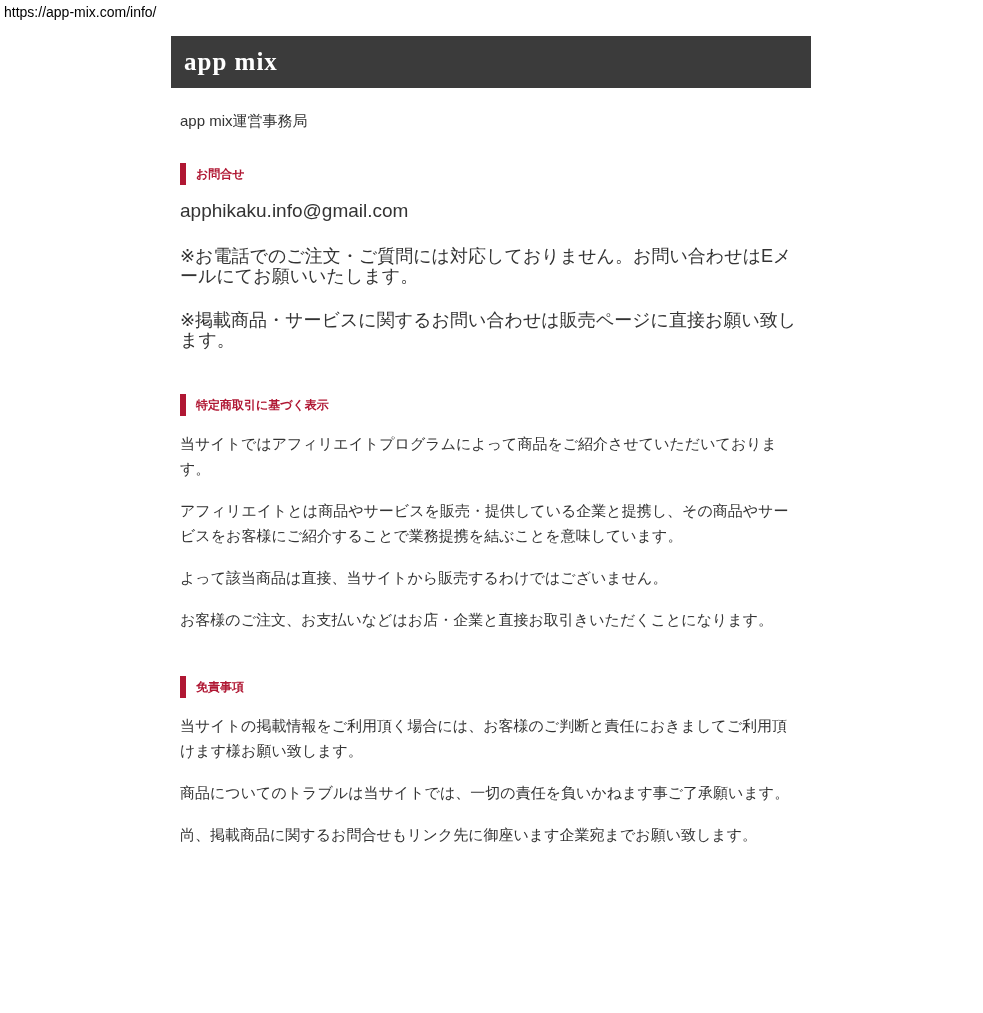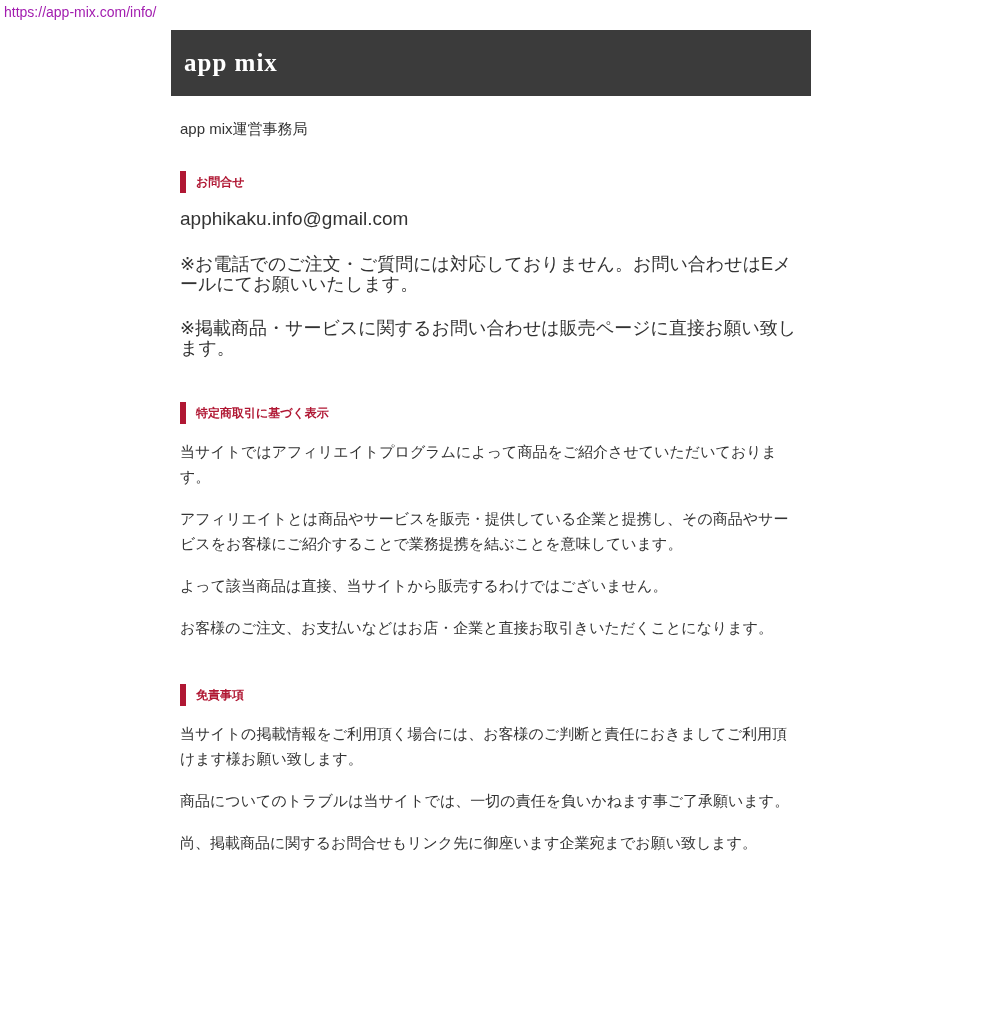--- a/index.html
+++ b/index.html
@@ -12,31 +12,31 @@
   html,body{margin:0;padding:0;}
   body{
     width:983px;
     min-height:1013px;
     background:#ffffff;
     color:var(--text);
     font-family:"Liberation Sans","DejaVu Sans",sans-serif;
   }
   .url-line{
     font-size:14px;
-    color:#a21caf;
-    padding:3px 0 9px 4px;
+    color:#000000;
+    padding:3px 0 15px 4px;
     line-height:18px;
   }
   .container{
     width:640px;
     margin-left:171px;
   }
   .site-header{
     background:var(--header-bg);
-    height:66px;
+    height:52px;
     display:flex;
     align-items:center;
     padding-left:13px;
   }
   .site-title{
     margin:0;
     color:#ffffff;
     font-family:"Liberation Serif","DejaVu Serif",serif;
     font-weight:bold;
     font-size:25px;

